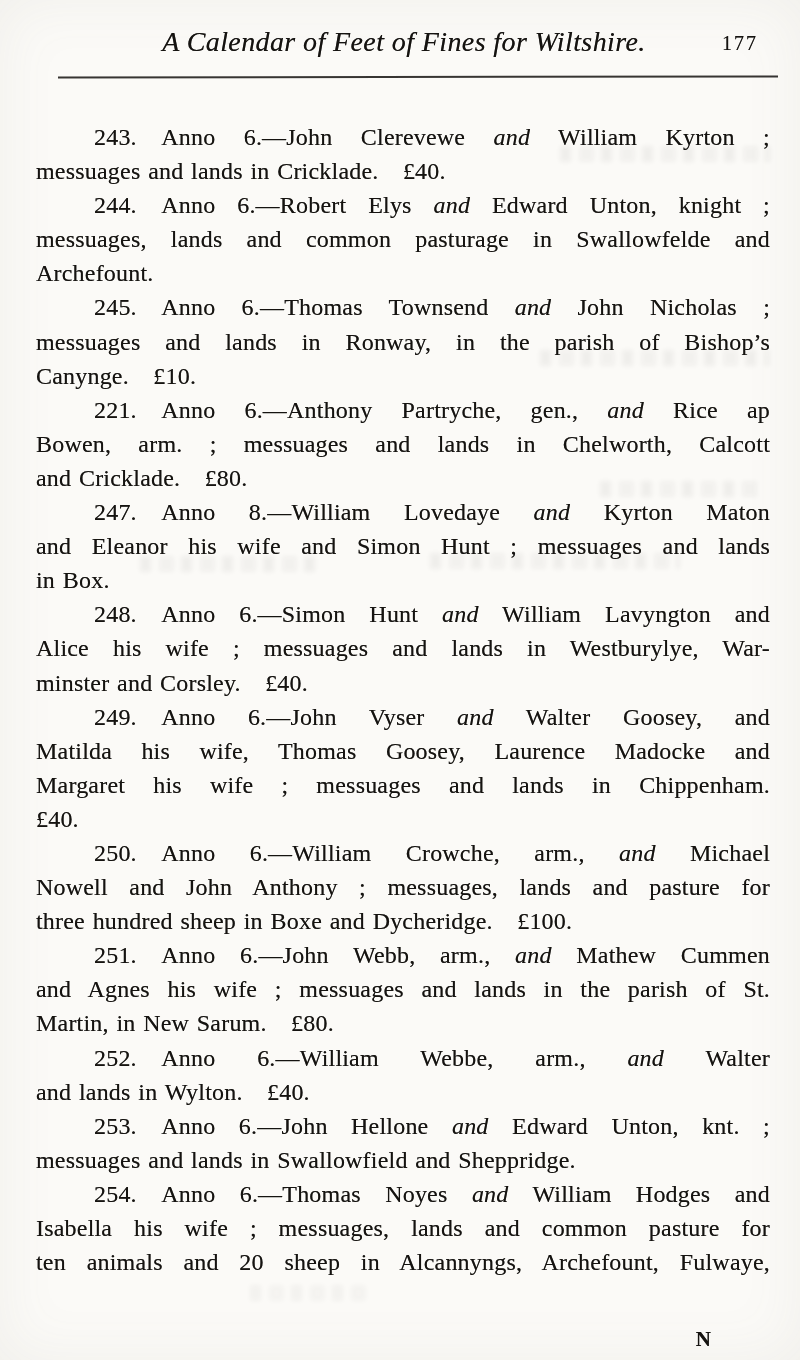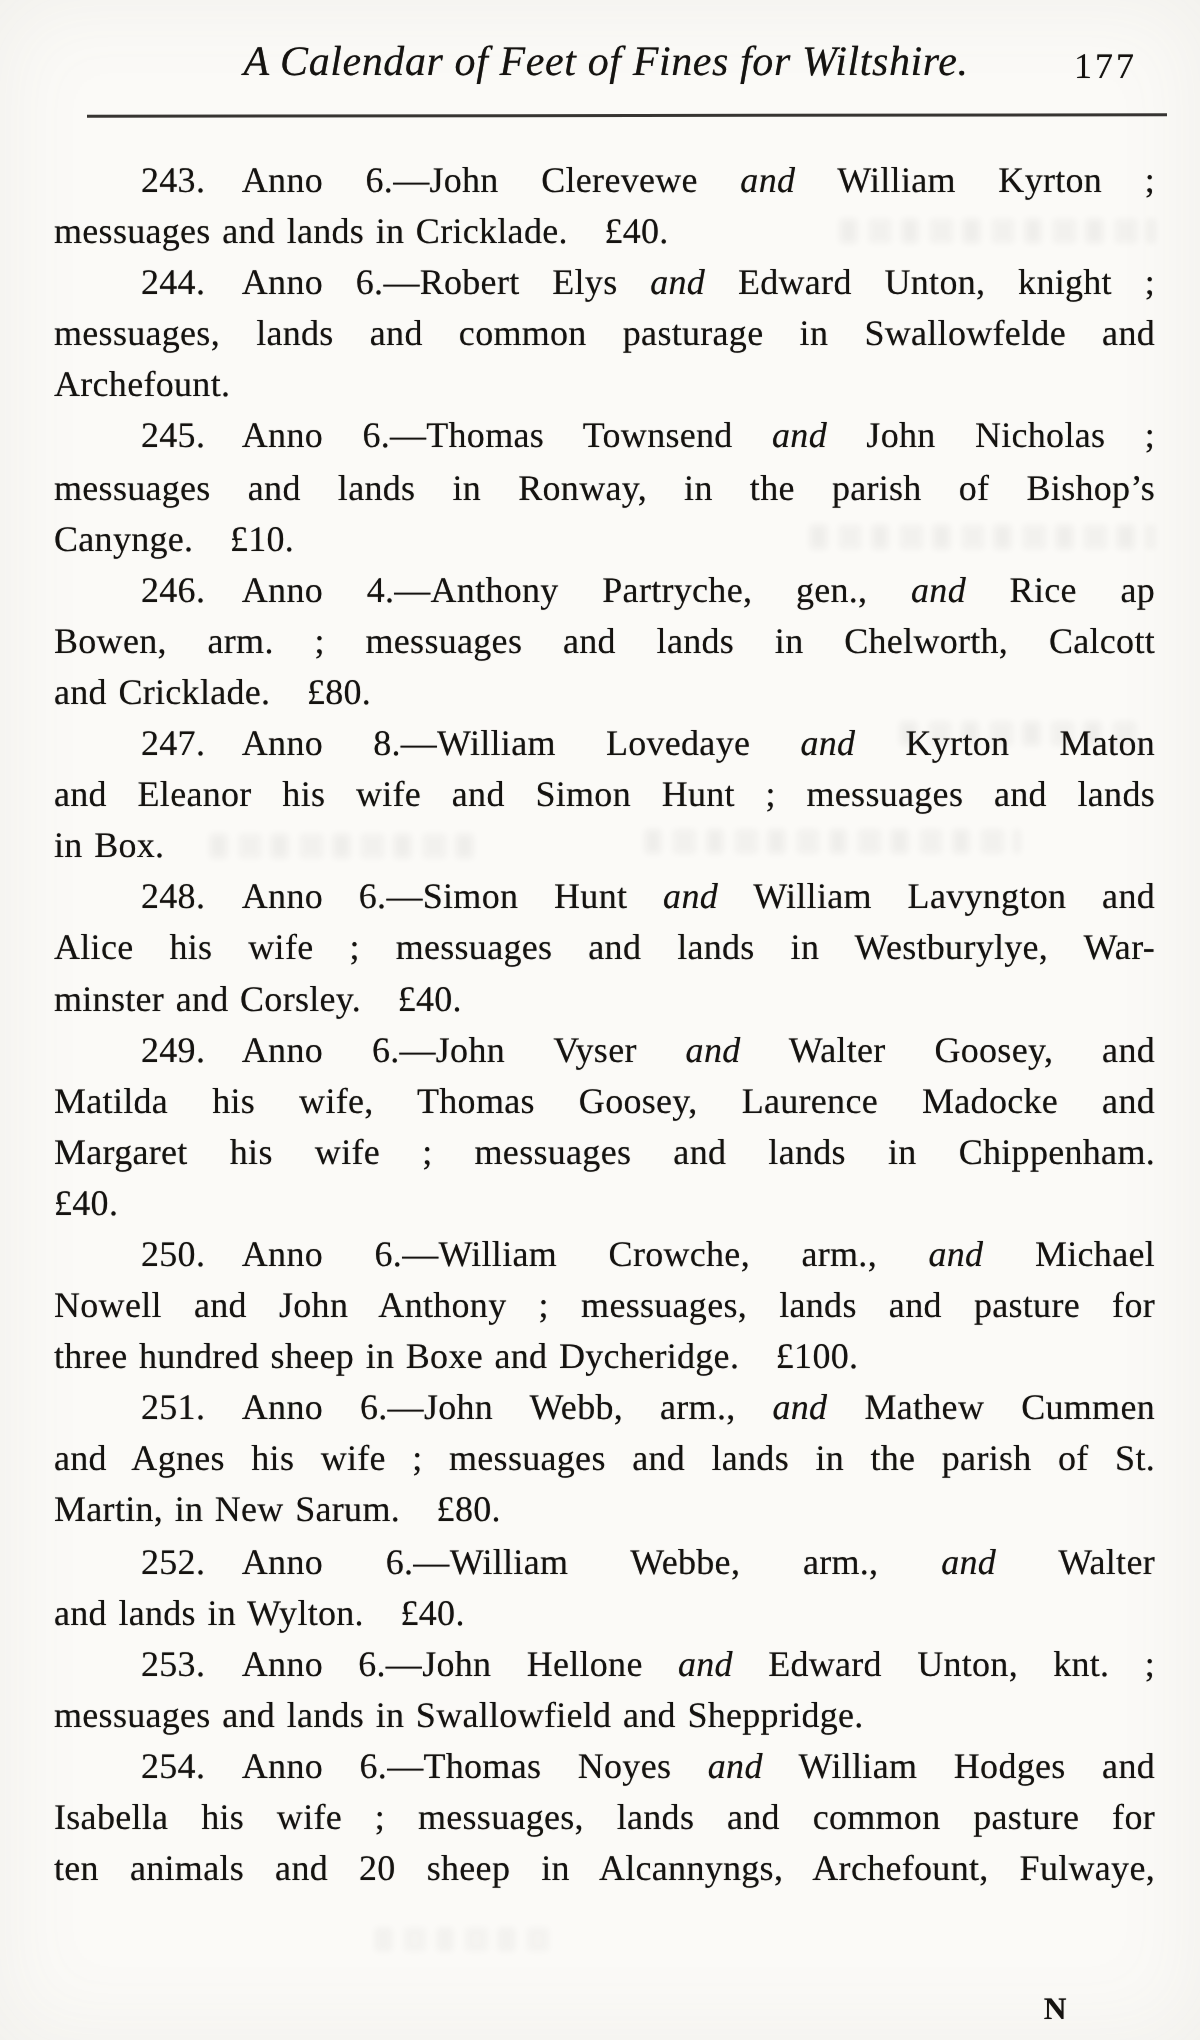--- a/index.html
+++ b/index.html
@@ -37,36 +37,36 @@
     font-style: italic;
     font-size: 28px;
     letter-spacing: 0.4px;
     white-space: nowrap;
     text-shadow: 0 0 0.5px rgba(10,10,10,0.65);
   }
   .page-number {
     position: absolute;
     right: 12px;
     top: 8px;
-    font-size: 24px;
+    font-size: 20px;
     letter-spacing: 2px;
     text-shadow: 0 0 0.5px rgba(10,10,10,0.6);
   }
   .header-rule {
     position: absolute;
     left: 22px;
     right: -8px;
     top: 52px;
     height: 0;
     border-top: 2px solid rgba(20,18,15,0.85);
     transform: rotate(-0.08deg);
   }
   
   .entries {
-    margin-top: 36px;
+    margin-top: 52px;
     width: 734px;
   }
   .entry { margin: 0; }
   .line {
     font-size: 24px;
     line-height: 34.1px;
     height: 34.1px;
     overflow: hidden;
     letter-spacing: 0.2px;
     word-spacing: 1.5px;
@@ -129,21 +129,21 @@
         <div class="line ind just"><span>244.  Anno 6.—Robert Elys </span><span class="em">and</span><span> Edward Unton, knight ;</span></div>
         <div class="line just"><span>messuages, lands and common pasturage in Swallowfelde and</span></div>
         <div class="line"><span>Archefount.</span></div>
       </div>
       <div class="entry">
         <div class="line ind just"><span>245.  Anno 6.—Thomas Townsend </span><span class="em">and</span><span> John Nicholas ;</span></div>
         <div class="line just"><span>messuages and lands in Ronway, in the parish of Bishop’s</span></div>
         <div class="line"><span>Canynge.  £10.</span></div>
       </div>
       <div class="entry">
-        <div class="line ind just"><span>246.  Anno 4.—Anthony Partryche, gen., </span><span class="em">and</span><span> Rice ap</span></div>
+        <div class="line ind just"><span>221.  Anno 6.—Anthony Partryche, gen., </span><span class="em">and</span><span> Rice ap</span></div>
         <div class="line just"><span>Bowen, arm. ; messuages and lands in Chelworth, Calcott</span></div>
         <div class="line"><span>and Cricklade.  £80.</span></div>
       </div>
       <div class="entry">
         <div class="line ind just"><span>247.  Anno 8.—William Lovedaye </span><span class="em">and</span><span> Kyrton Maton</span></div>
         <div class="line just"><span>and Eleanor his wife and Simon Hunt ; messuages and lands</span></div>
         <div class="line"><span>in Box.</span></div>
       </div>
       <div class="entry">
         <div class="line ind just"><span>248.  Anno 6.—Simon Hunt </span><span class="em">and</span><span> William Lavyngton and</span></div>

